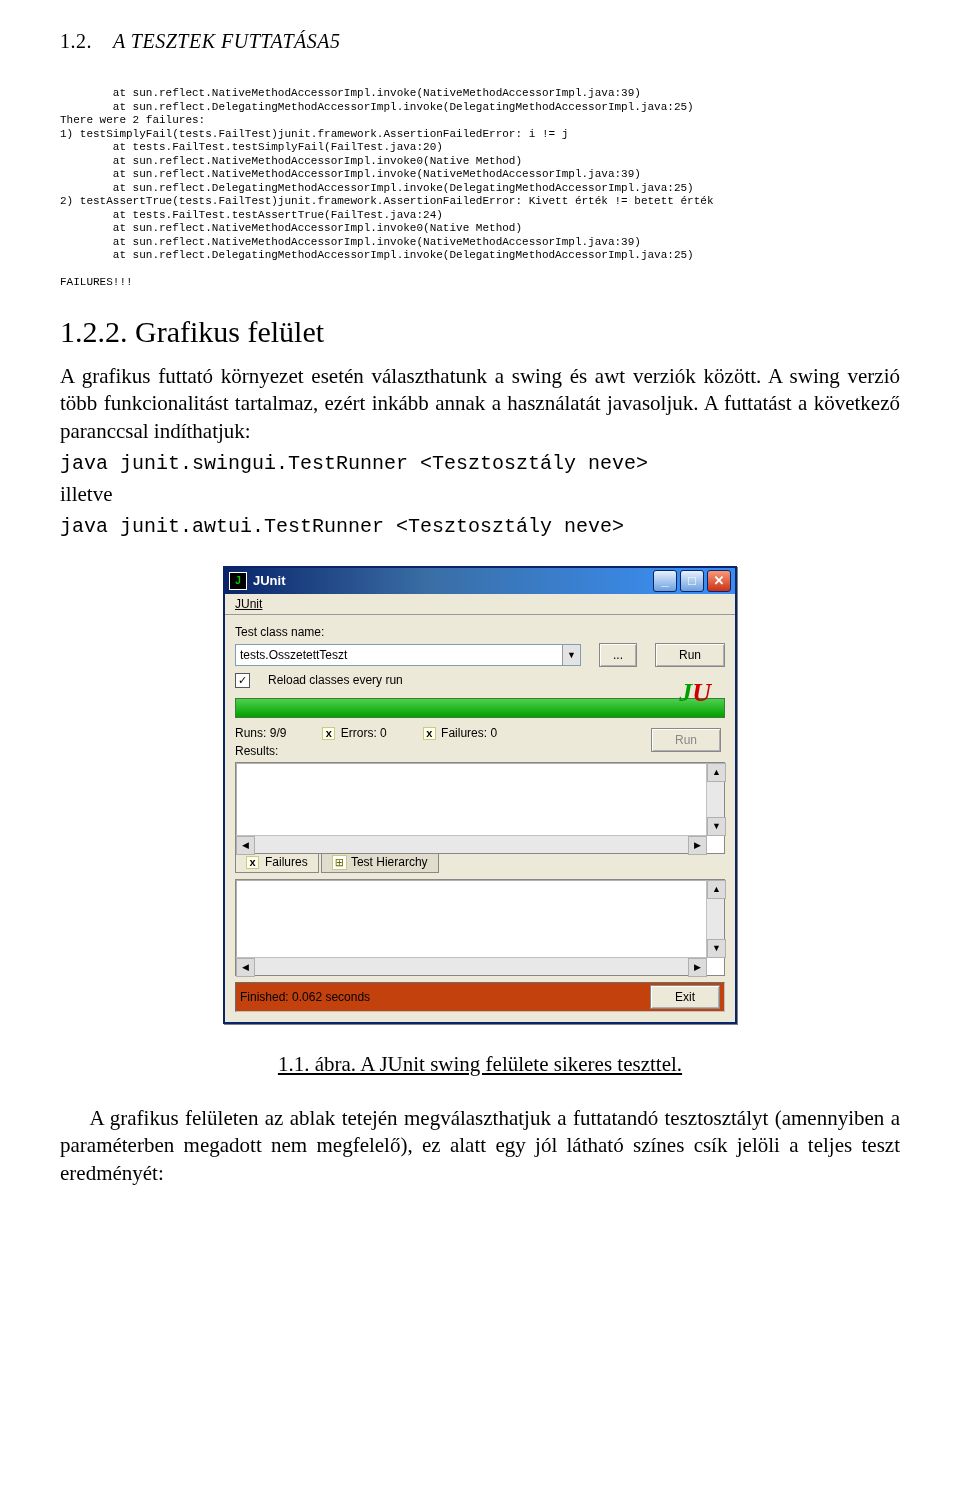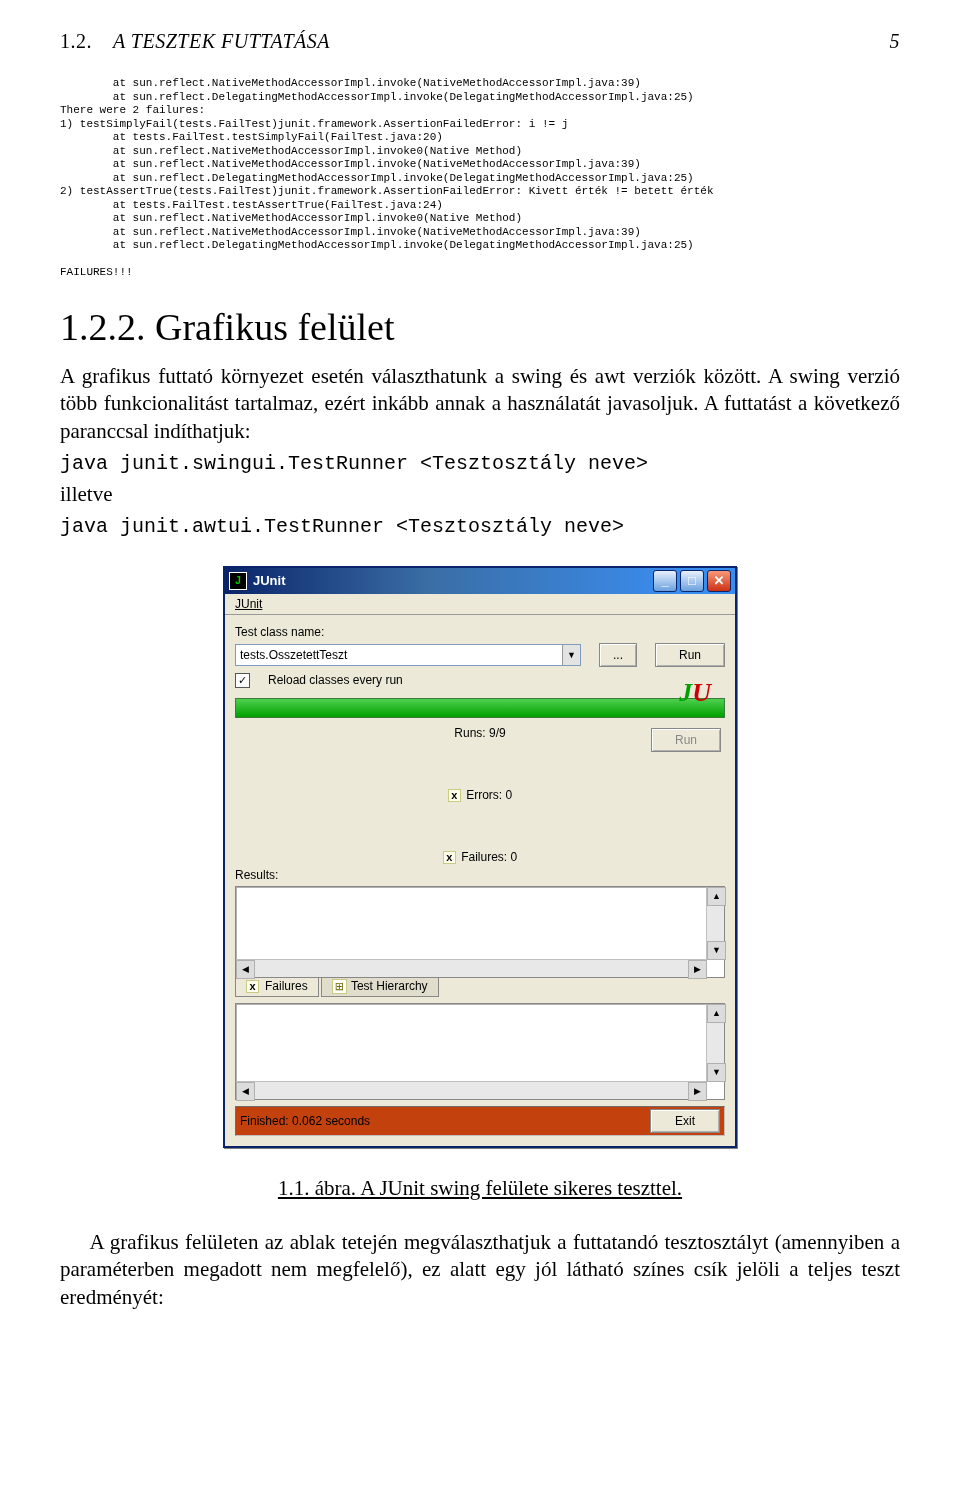--- a/index.html
+++ b/index.html
@@ -8,38 +8,37 @@
     background: #fff;
     font-family: "Times New Roman", "Latin Modern Roman", serif;
     color: #000;
     width: 960px;
   }
   .page {
     padding: 30px 60px 30px 60px;
   }
   .header-row {
     display: flex;
-    justify-content: space-between;
+    justify-content: flex-start;
     font-size: 20px;
     font-style: italic;
     letter-spacing: 0.5px;
-    margin-bottom: 24px;
-    gap: 12px;
+    margin-bottom: 34px;
   }
   .header-left { font-style: normal; }
   .header-left .it1 { font-style: italic; }
   pre.code {
     font-family: "Courier New", monospace;
     font-size: 11px;
     line-height: 1.23;
     white-space: pre;
     margin: 12px 0 25px 0;
   }
   h2.section {
-    font-size: 38px;
+    font-size: 30px;
     font-weight: normal;
     margin: 18px 0 14px 0;
   }
   p.body {
     font-size: 21px;
     line-height: 1.32;
     margin: 0 0 6px 0;
     text-align: justify;
   }
   .mono-line {
@@ -131,24 +130,23 @@
   .btn.small { min-width: 28px; padding: 0 4px; }
   .btn.disabled { color: #888; }
   .progressbar {
     height: 18px;
     background: linear-gradient(#4fd04f, #00a000);
     border: 1px solid #3d7c3d;
     margin: 10px 0 8px 0;
   }
   .stats-row {
     display: flex;
-    gap: 48px;
+    gap: 36px;
     margin: 6px 0 4px 0;
     align-items: center;
-    flex-direction: column;
   }
   .x-ic {
     display: inline-block;
     width: 11px;
     text-align: center;
     color: #000;
     font-weight: bold;
     background: #ffe;
     border: 1px solid #caca80;
     font-size: 11px;

